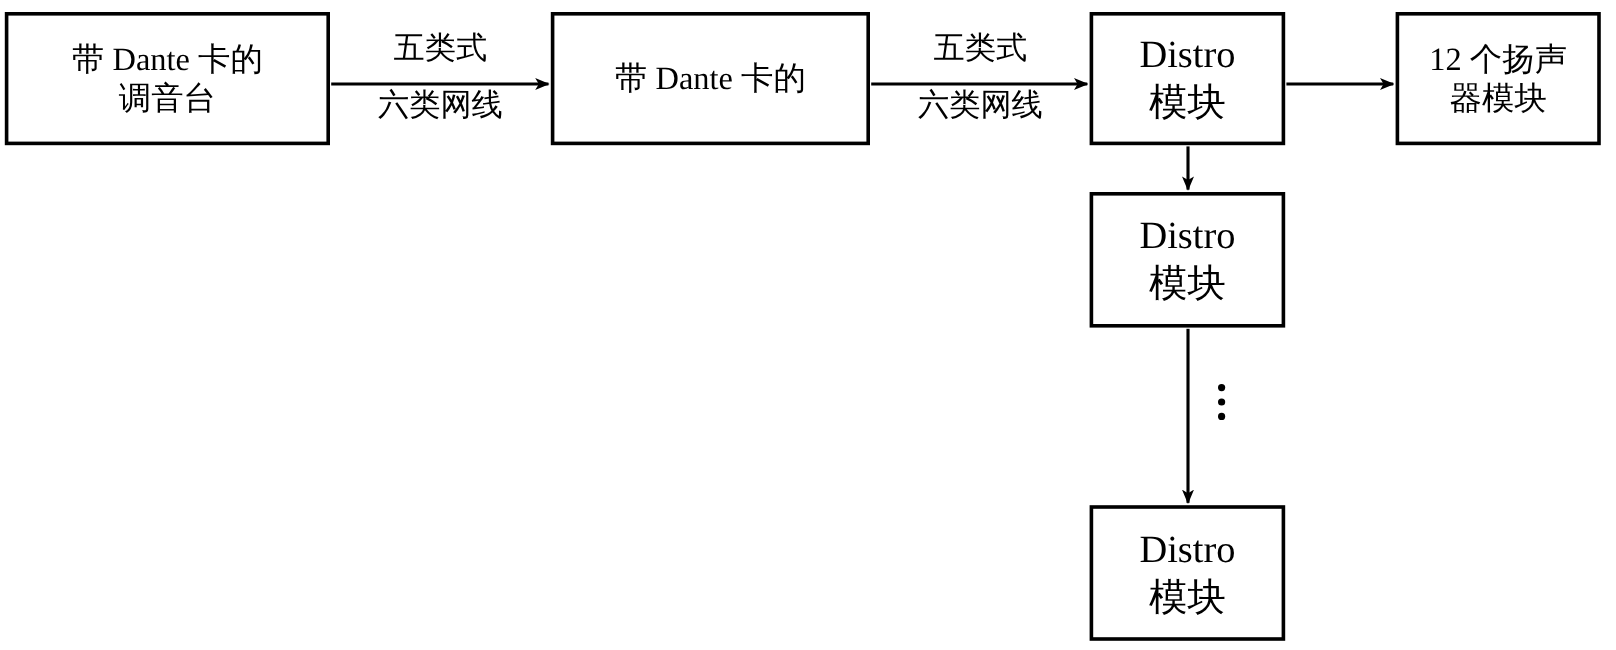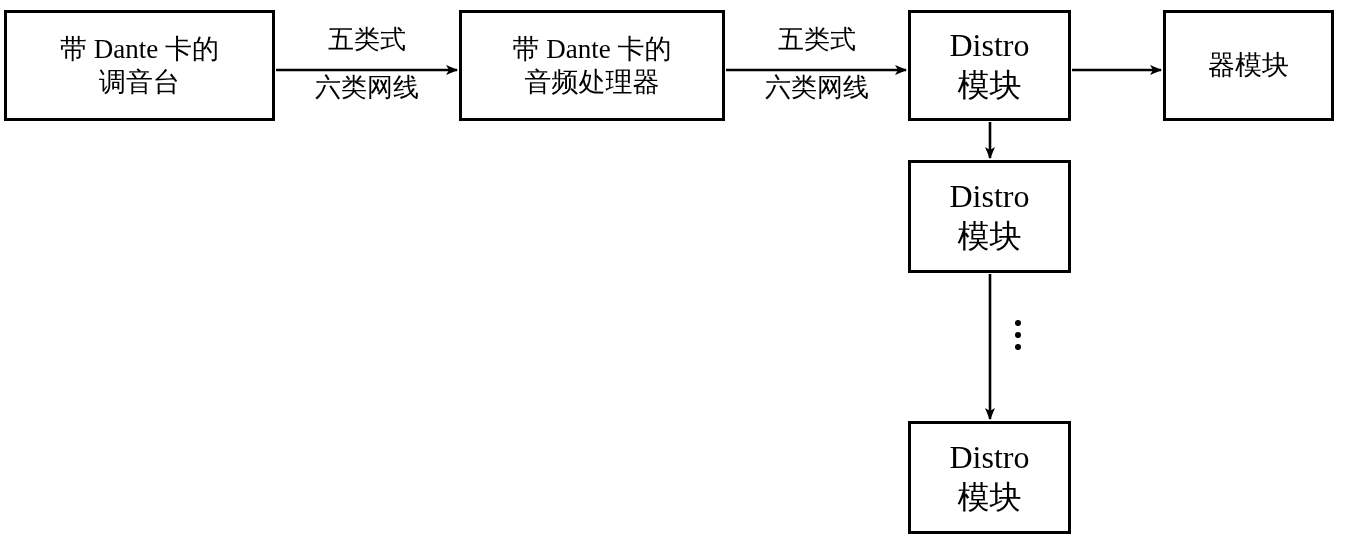--- a/index.html
+++ b/index.html
@@ -104,34 +104,34 @@
     <span class="line2">调音台</span>
   </div>
 
   <div class="edge-label" style="left:286px; top:28px; width:162px;">
     <span class="l1">五类式</span>
     <span class="l2" style="margin-top:22px;">六类网线</span>
   </div>
 
   <div class="node" style="left:459px; top:10px; width:266px; height:111px;">
     <span class="line1">带 Dante 卡的</span>
-    <span class="line2">音频处理器</span>
   </div>
 
   <div class="edge-label" style="left:736px; top:28px; width:162px;">
     <span class="l1">五类式</span>
     <span class="l2" style="margin-top:22px;">六类网线</span>
   </div>
 
   <div class="node node-small" style="left:908px; top:10px; width:163px; height:111px;">
     <span class="line1">Distro</span>
     <span class="line2">模块</span>
   </div>
 
   <div class="node" style="left:1163px; top:10px; width:171px; height:111px;">
+    <span class="line1">12 个扬声</span>
     <span class="line2">器模块</span>
   </div>
 
   <div class="node node-small" style="left:908px; top:160px; width:163px; height:113px;">
     <span class="line1">Distro</span>
     <span class="line2">模块</span>
   </div>
 
   <div class="ellipsis" style="left:1014px; top:320px; width:8px;">
     <i></i>

